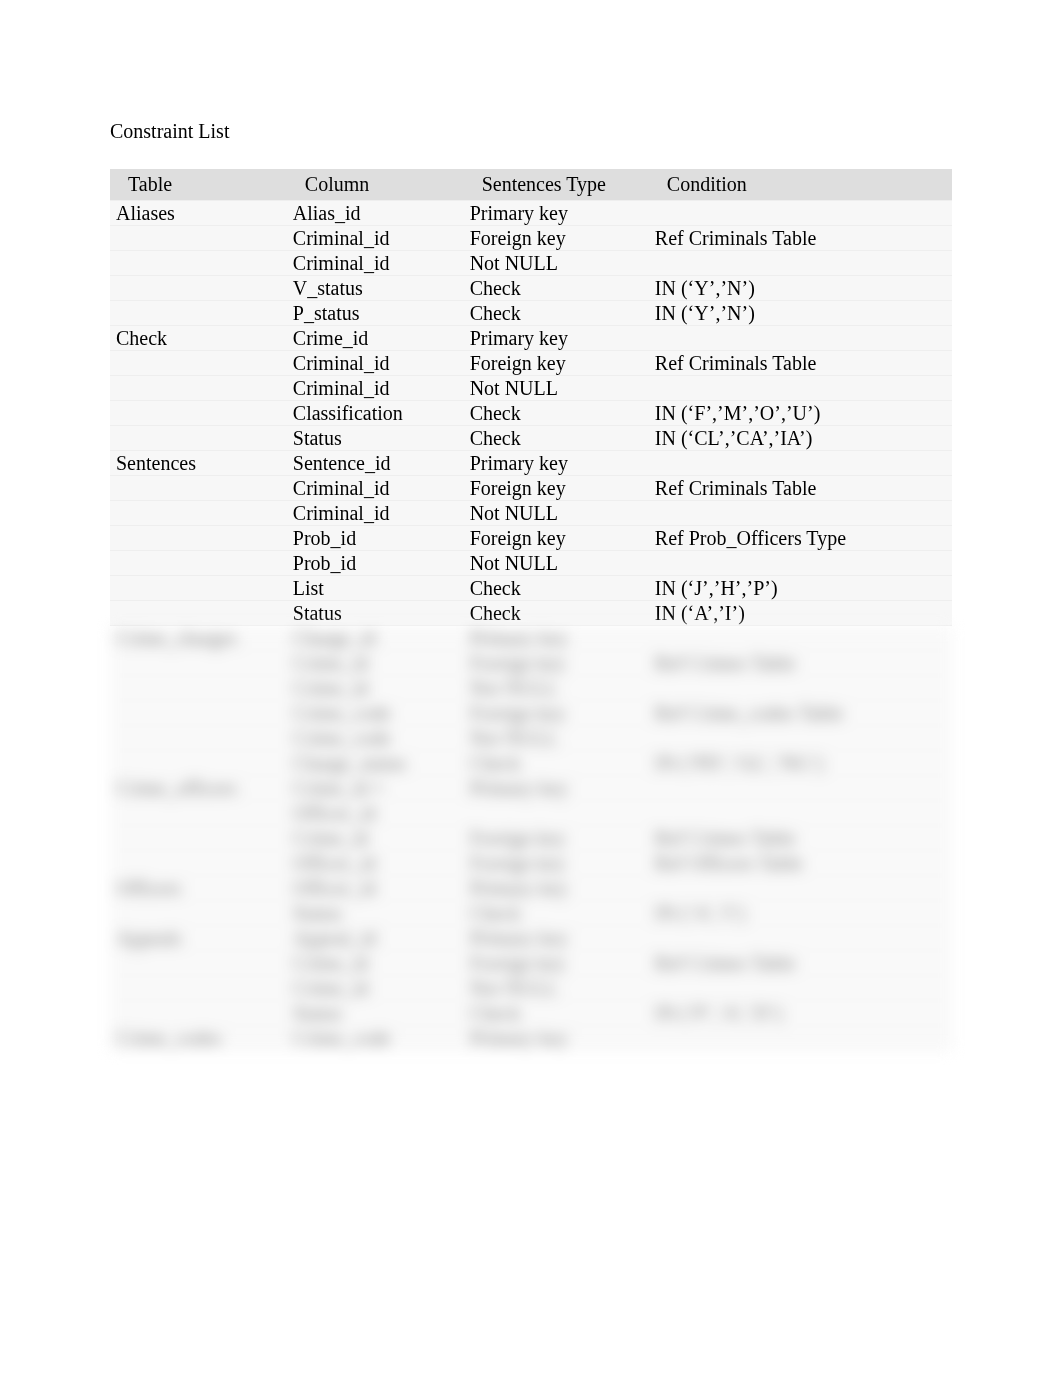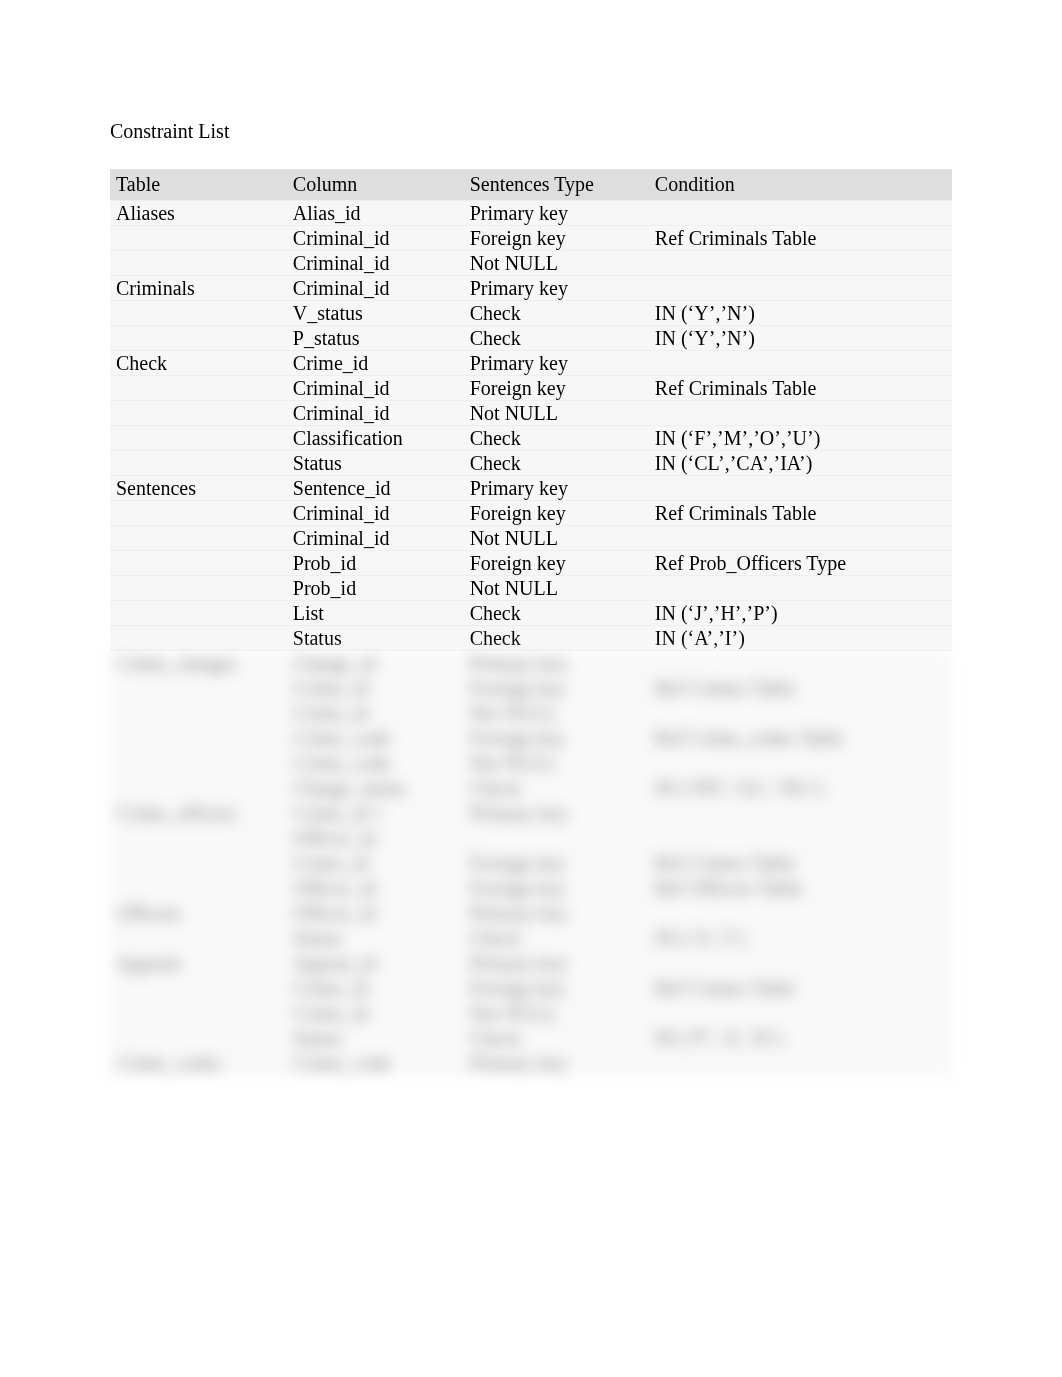--- a/index.html
+++ b/index.html
@@ -20,21 +20,21 @@
       font-weight: normal;
     }
     table {
       width: 100%;
       border-collapse: separate;
       border-spacing: 0;
     }
     thead th {
       text-align: left;
       font-weight: normal;
-      padding: 4px 6px;
+      padding: 4px 18px;
       background: #dedede;
       border-bottom: 1px solid #eee;
     }
     tbody td {
       background: #f7f7f7;
       padding: 1px 6px;
       border-bottom: 1px solid #eee;
       line-height: 1.1;
       height: 23px;
       white-space: nowrap;
@@ -83,26 +83,20 @@
           <td>Foreign key</td>
           <td>Ref Criminals Table</td>
         </tr>
         <tr>
           <td></td>
           <td>Criminal_id</td>
           <td>Not NULL</td>
           <td></td>
         </tr>
         <tr>
-          <td>Criminals</td>
-          <td>Criminal_id</td>
-          <td>Primary key</td>
-          <td></td>
-        </tr>
-        <tr>
           <td></td>
           <td>V_status</td>
           <td>Check</td>
           <td>IN (‘Y’,’N’)</td>
         </tr>
         <tr>
           <td></td>
           <td>P_status</td>
           <td>Check</td>
           <td>IN (‘Y’,’N’)</td>

